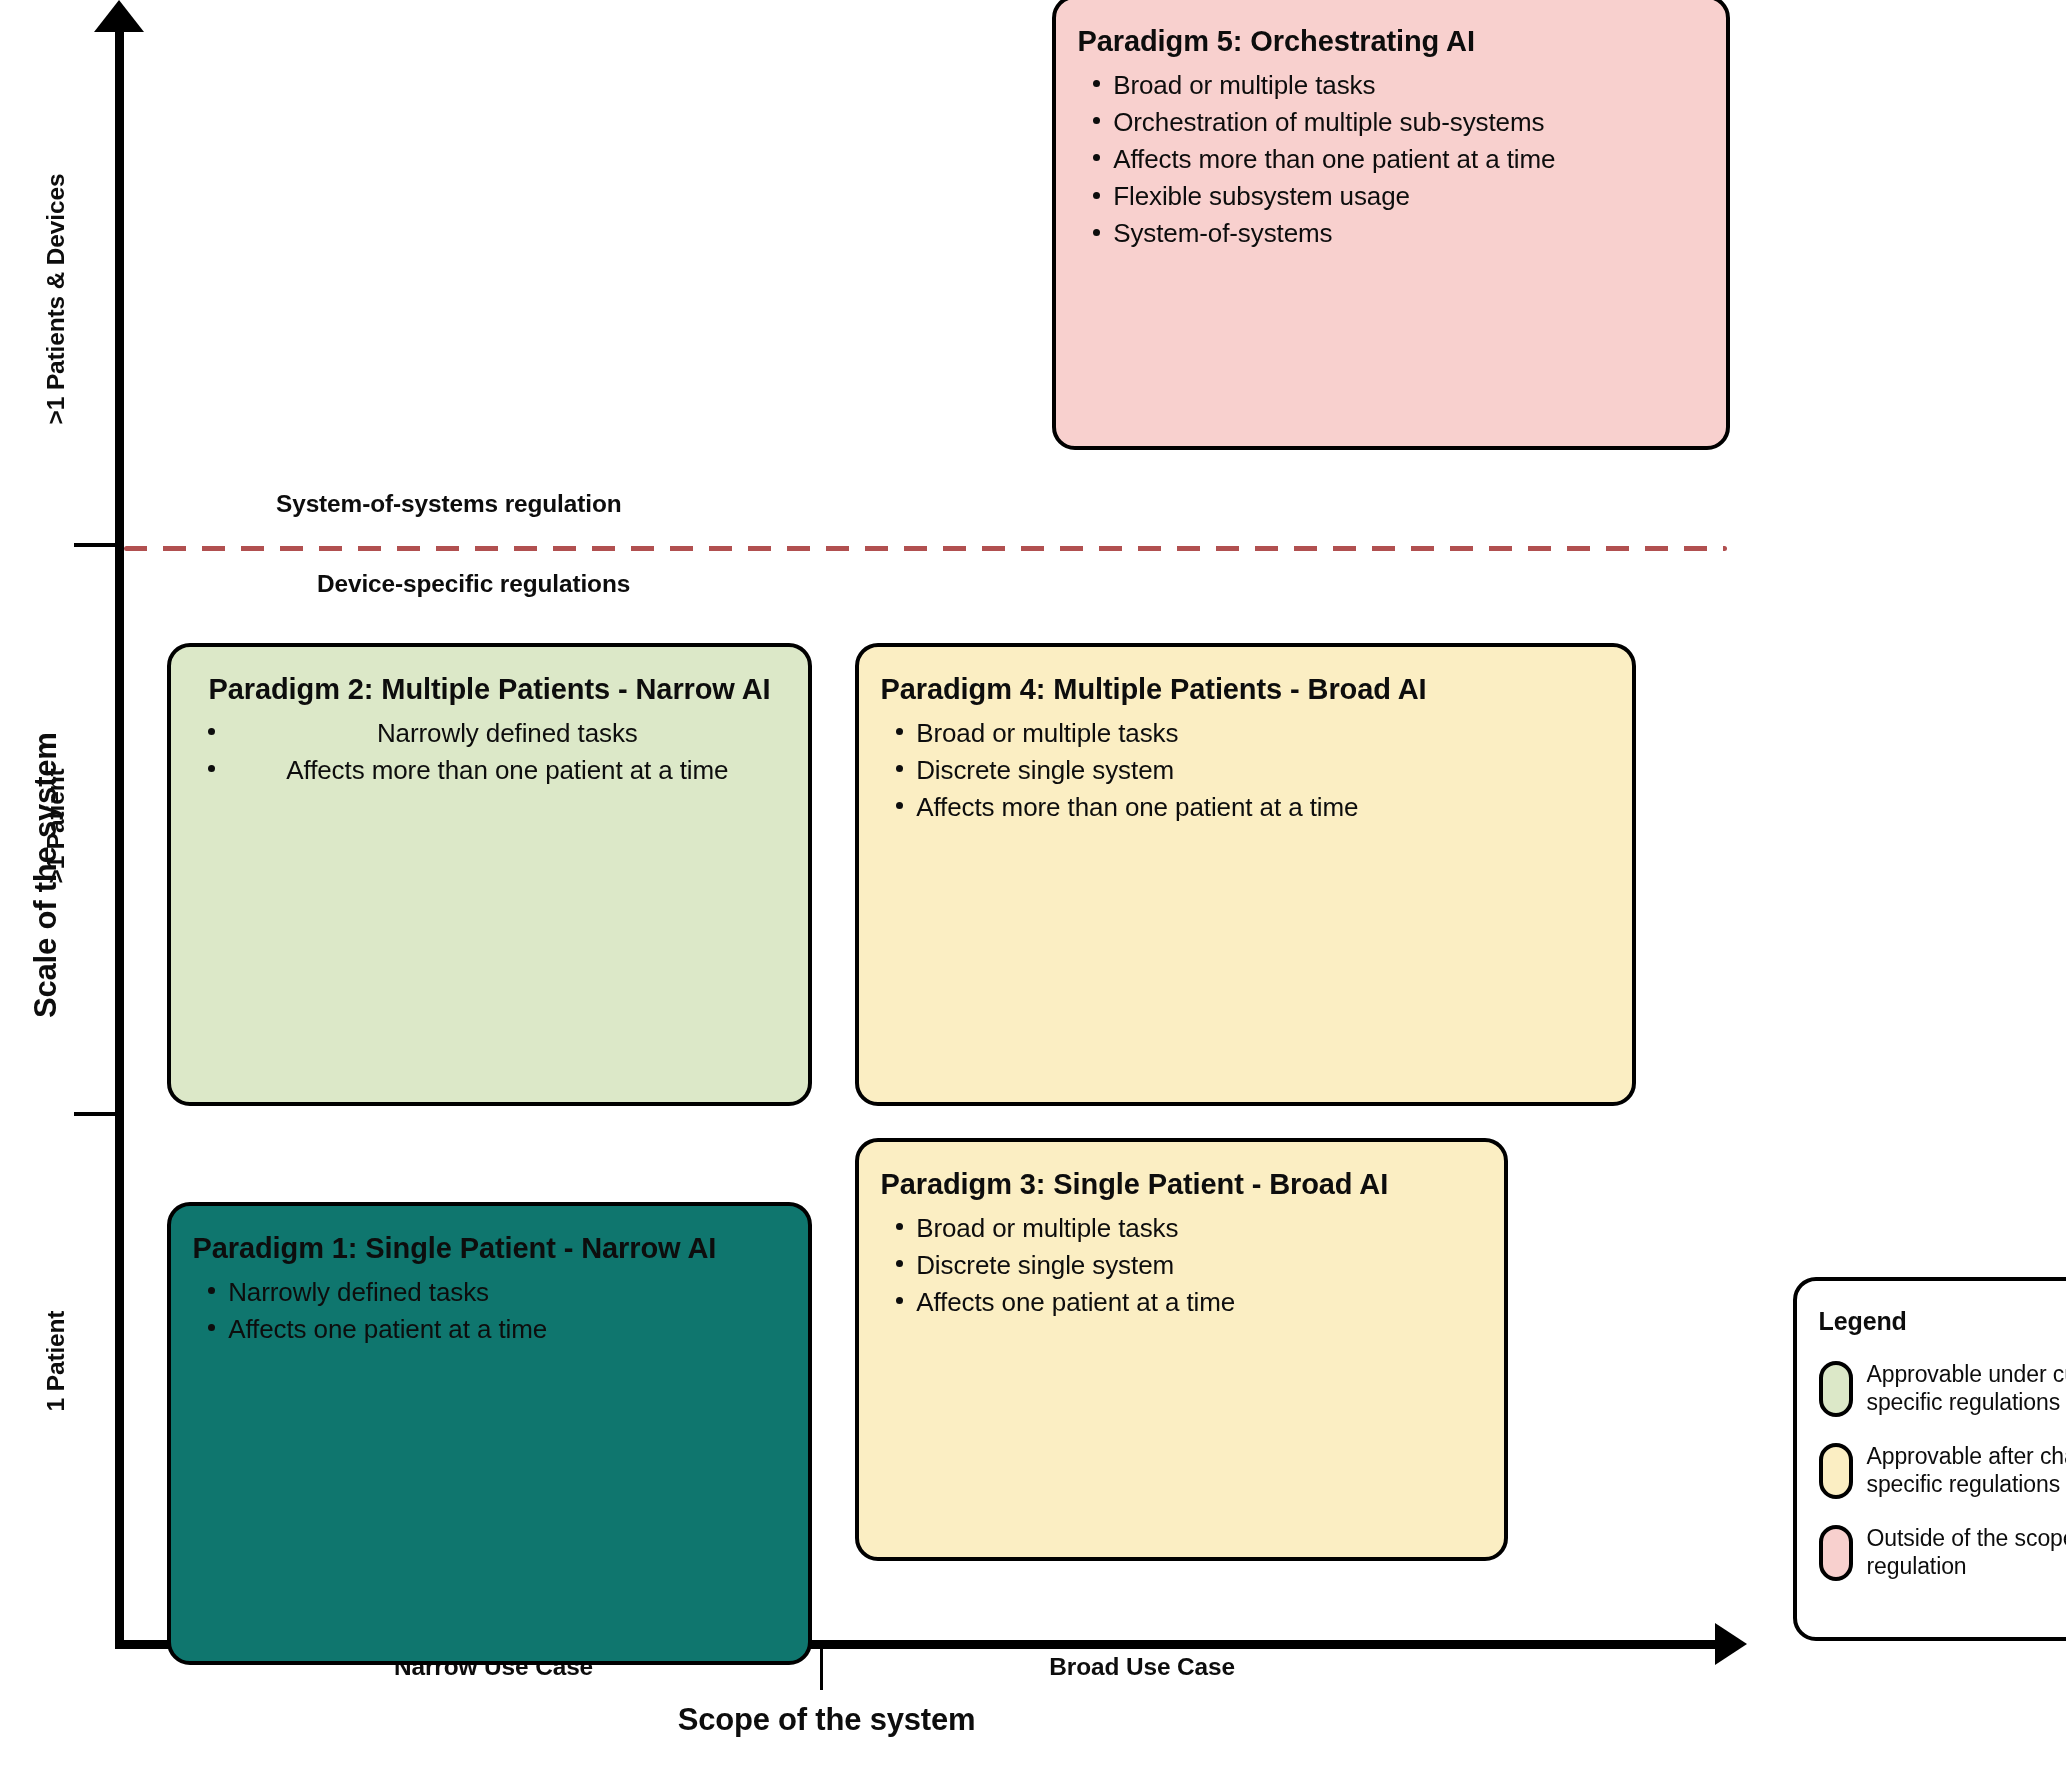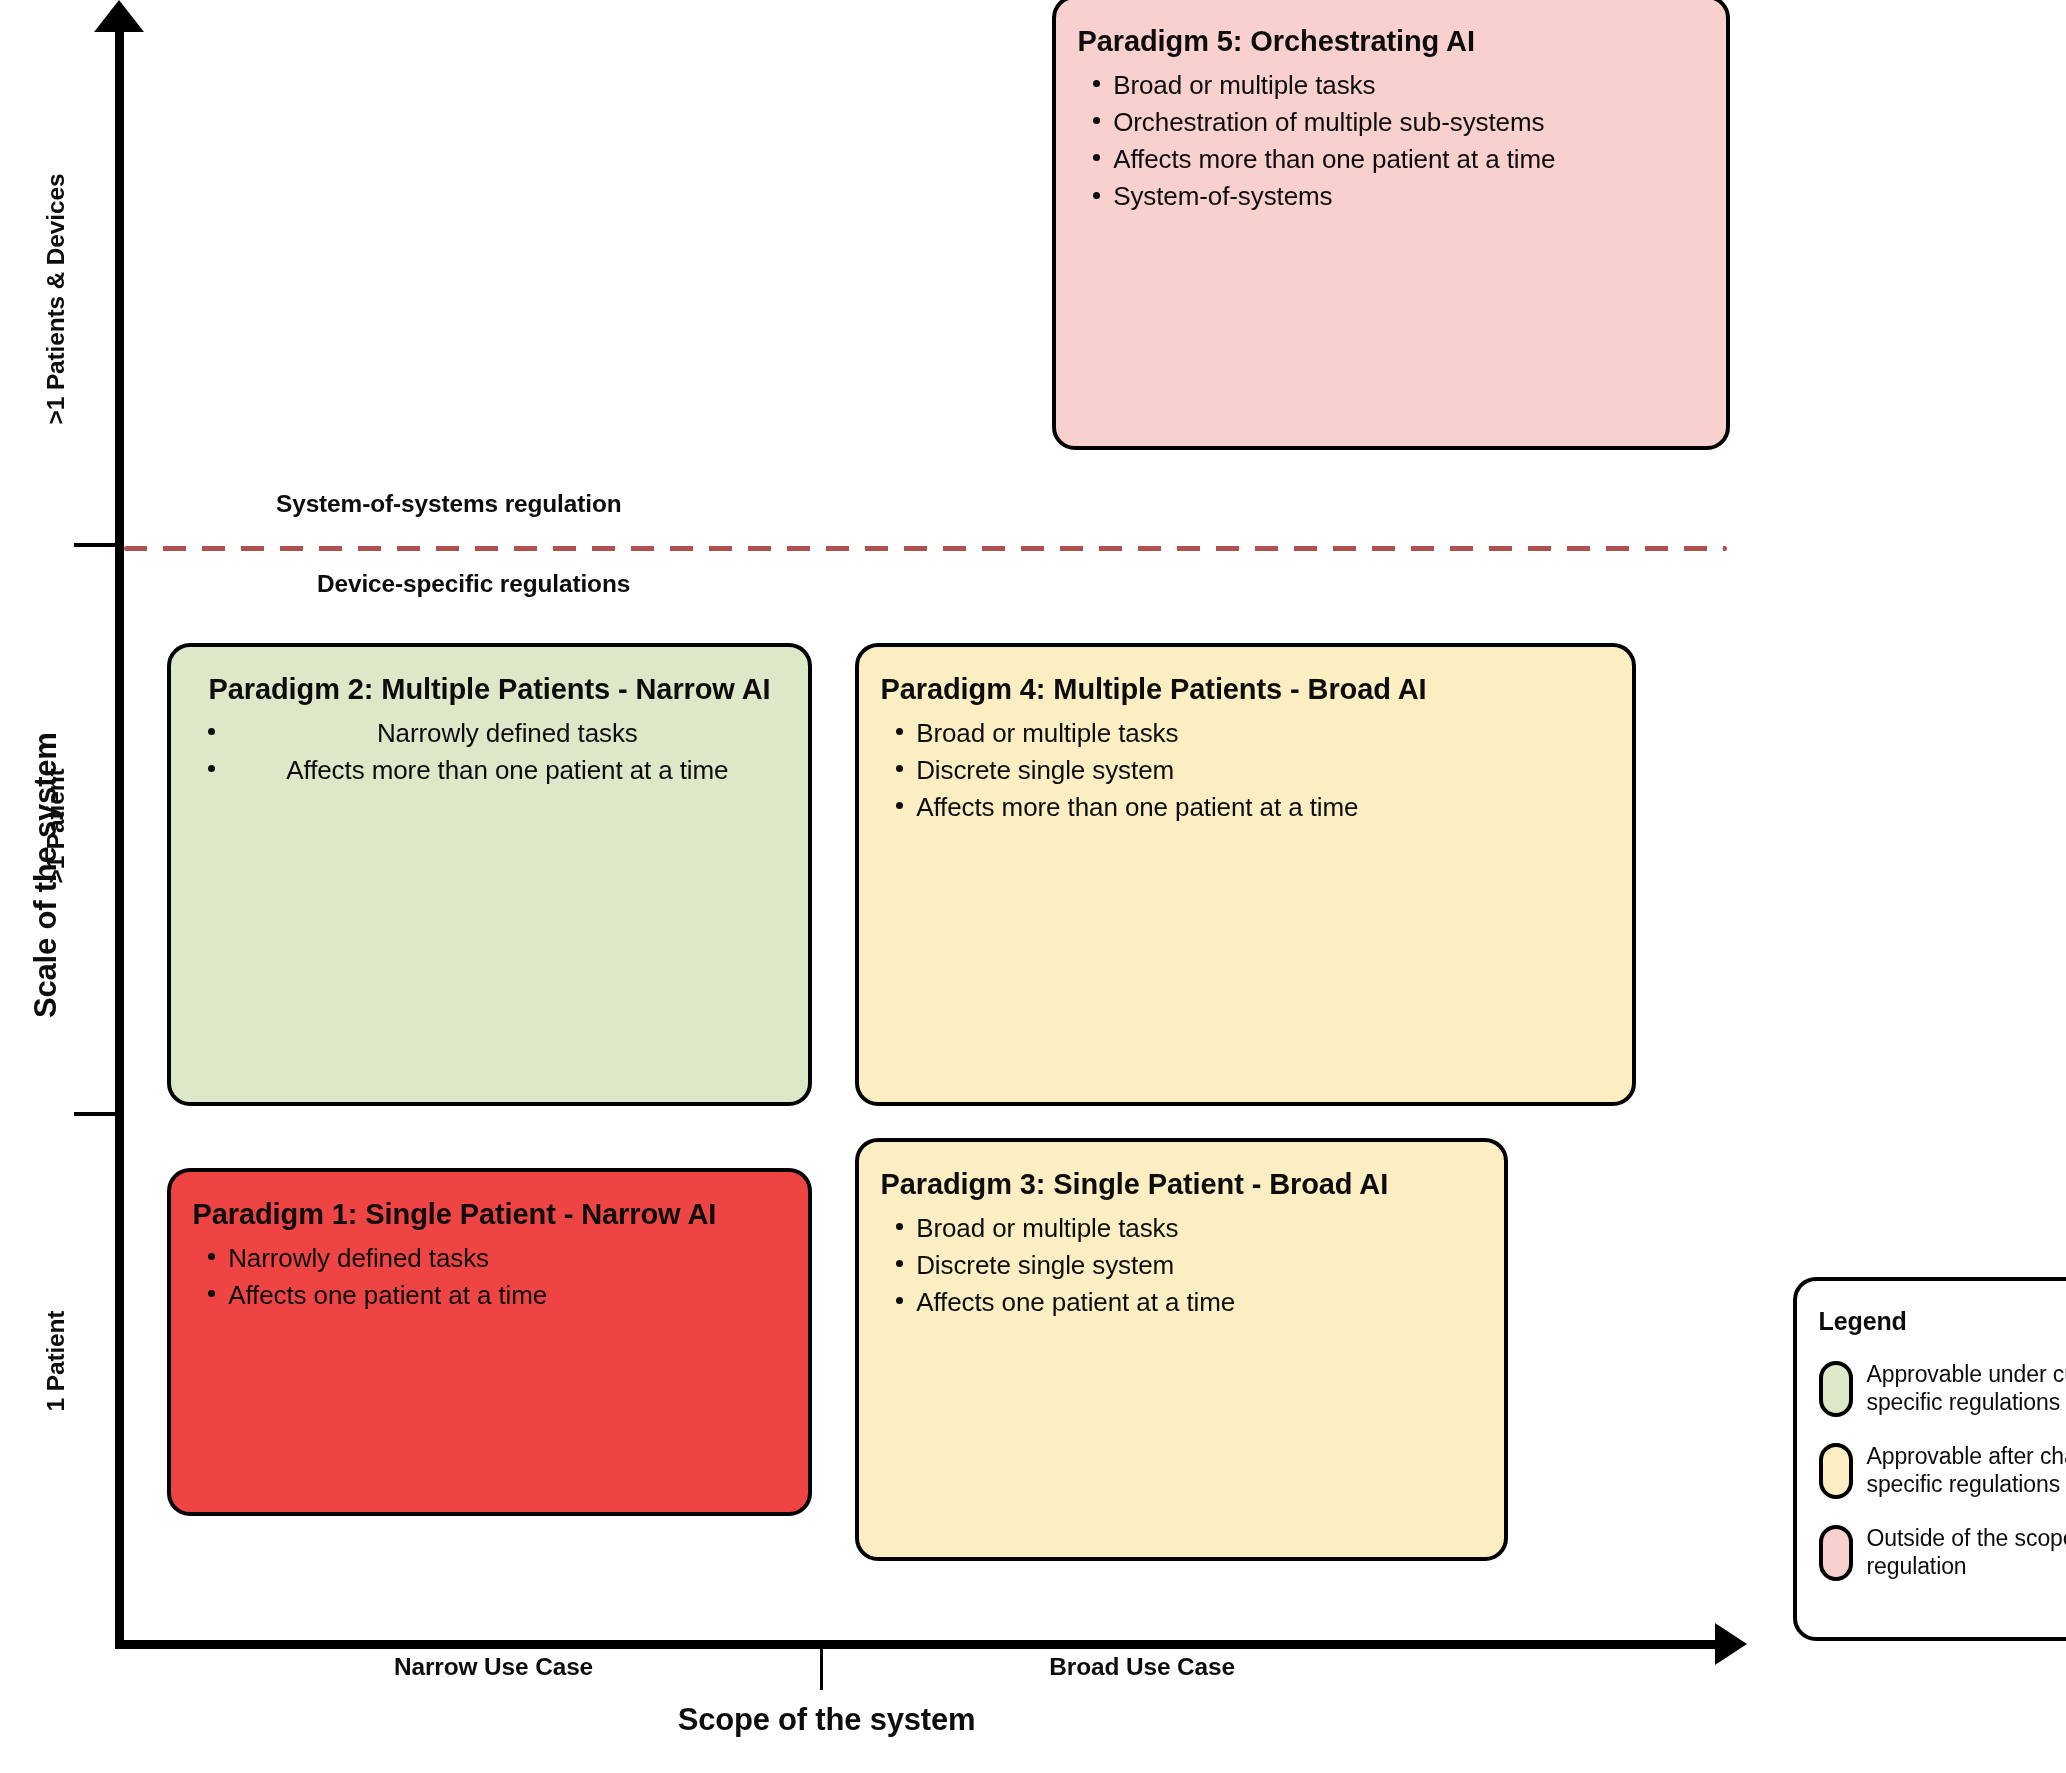--- a/index.html
+++ b/index.html
@@ -127,21 +127,21 @@
     position:absolute;
     left:0;top:12.4px;
     width:7px;height:7px;
     border-radius:50%;
     background:#0d0d0d;
   }
 
   #card-p5{left:1052px;top:-5px;width:678px;height:455px;background:#f8d0ce;}
   #card-p2{left:167px;top:643px;width:645px;height:463px;background:#dce8c8;text-align:center;}
   #card-p4{left:855px;top:643px;width:781px;height:463px;background:#fbeec3;}
-  #card-p1{left:167px;top:1168px;width:645px;height:348px;background:#ef4444;}
+  #card-p1{left:167px;top:1202px;width:645px;height:463px;background:#0f766e;}
   #card-p3{left:855px;top:1138px;width:653px;height:423px;background:#fbeec3;}
 
   
   #legend{
     position:absolute;
     left:1793px;top:1277px;
     width:488px;height:364px;
     box-sizing:border-box;
     border:4.5px solid #000;
     border-radius:23px;
@@ -200,20 +200,21 @@
   <div id="reg-divider"></div>
   <div class="reg-label" id="reg-label-above">System-of-systems regulation</div>
   <div class="reg-label" id="reg-label-below">Device-specific regulations</div>
 
   <div class="card" id="card-p5">
     <div class="card-title">Paradigm 5: Orchestrating AI</div>
     <ul>
       <li>Broad or multiple tasks</li>
       <li>Orchestration of multiple sub-systems</li>
       <li>Affects more than one patient at a time</li>
+      <li>Flexible subsystem usage</li>
       <li>System-of-systems</li>
     </ul>
   </div>
 
   <div class="card" id="card-p2">
     <div class="card-title">Paradigm 2: Multiple Patients - Narrow AI</div>
     <ul>
       <li>Narrowly defined tasks</li>
       <li>Affects more than one patient at a time</li>
     </ul>

